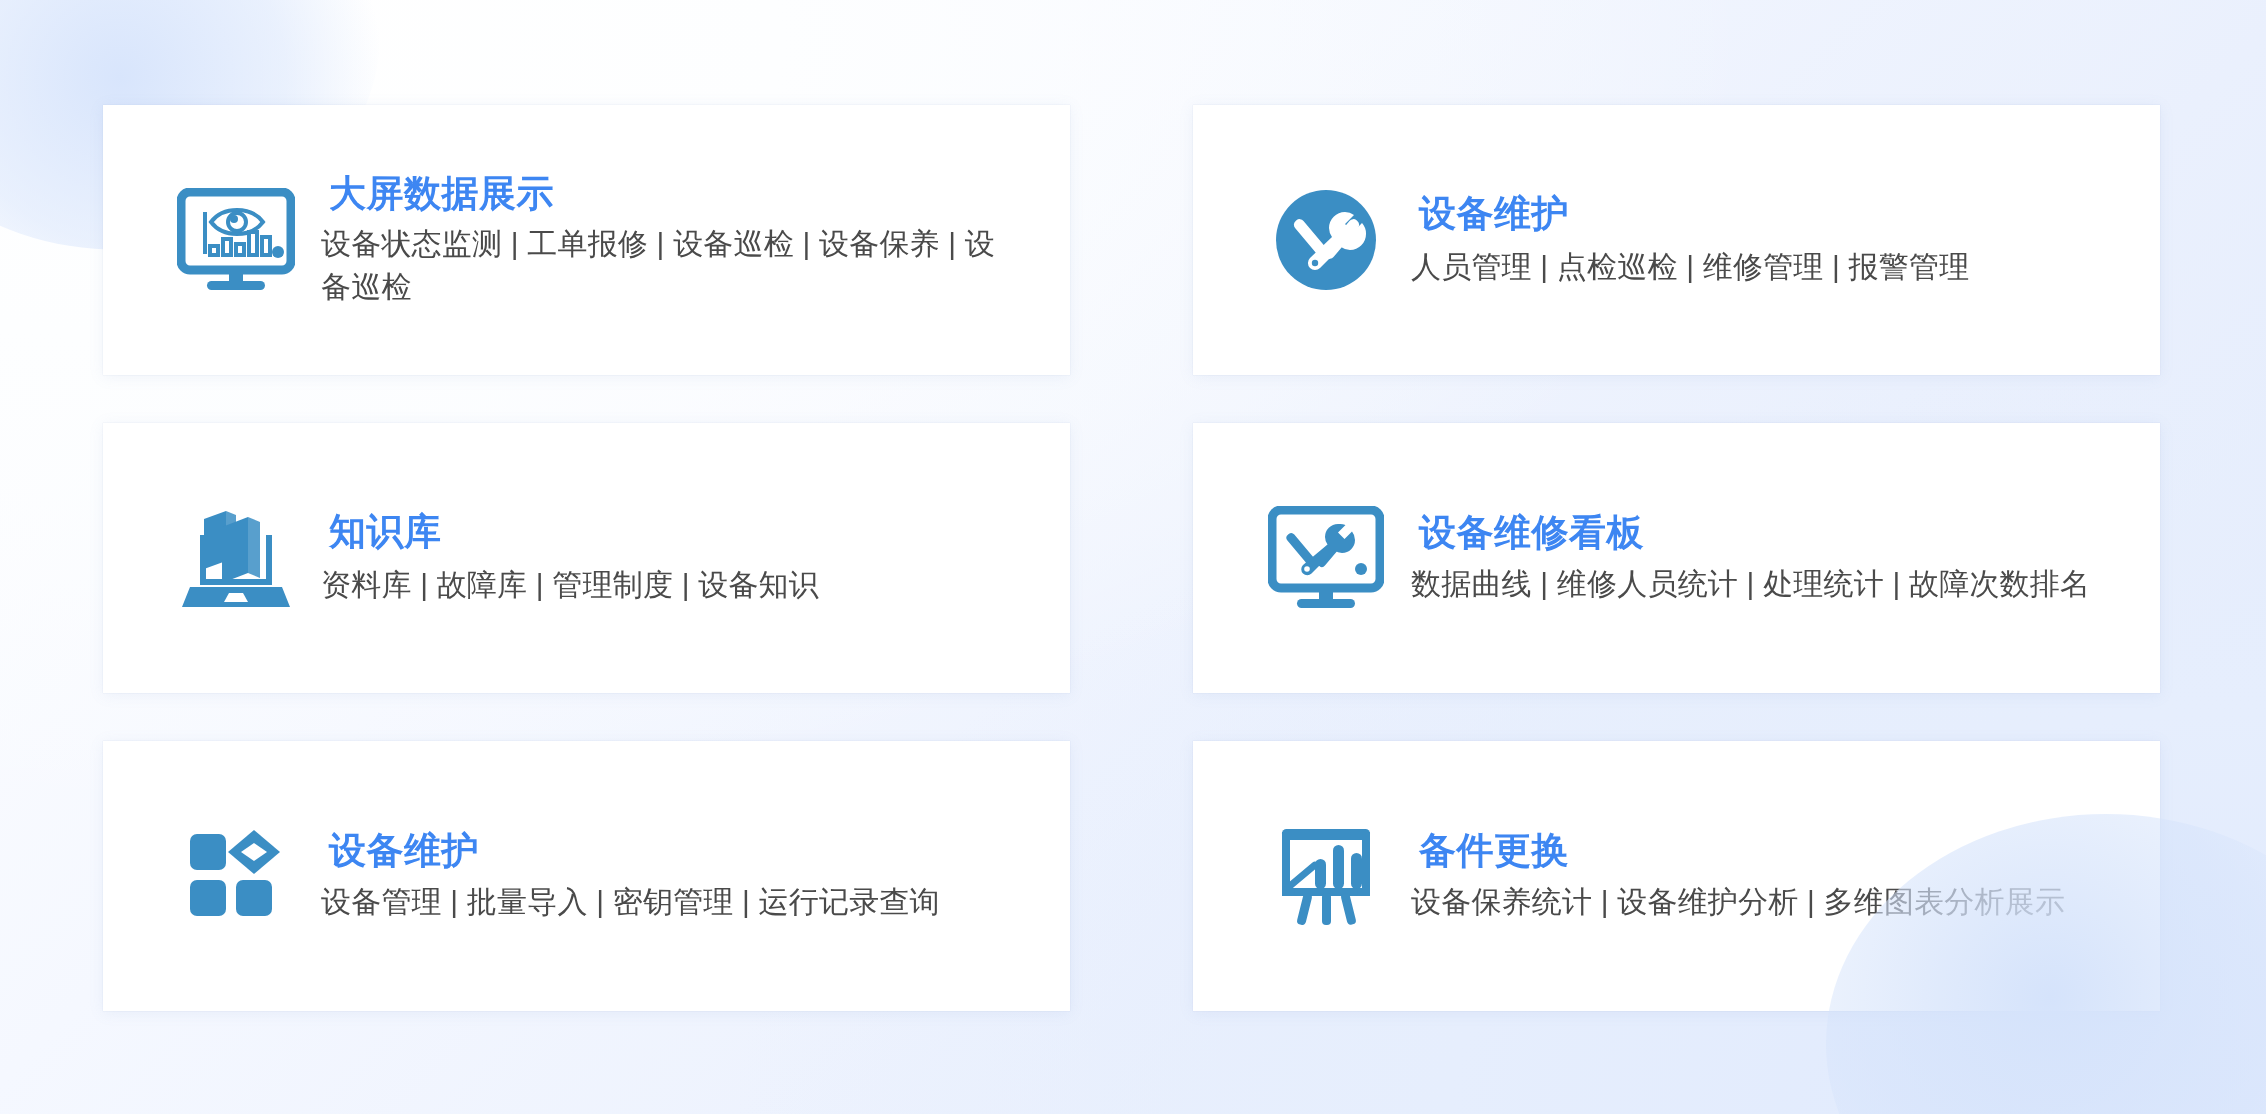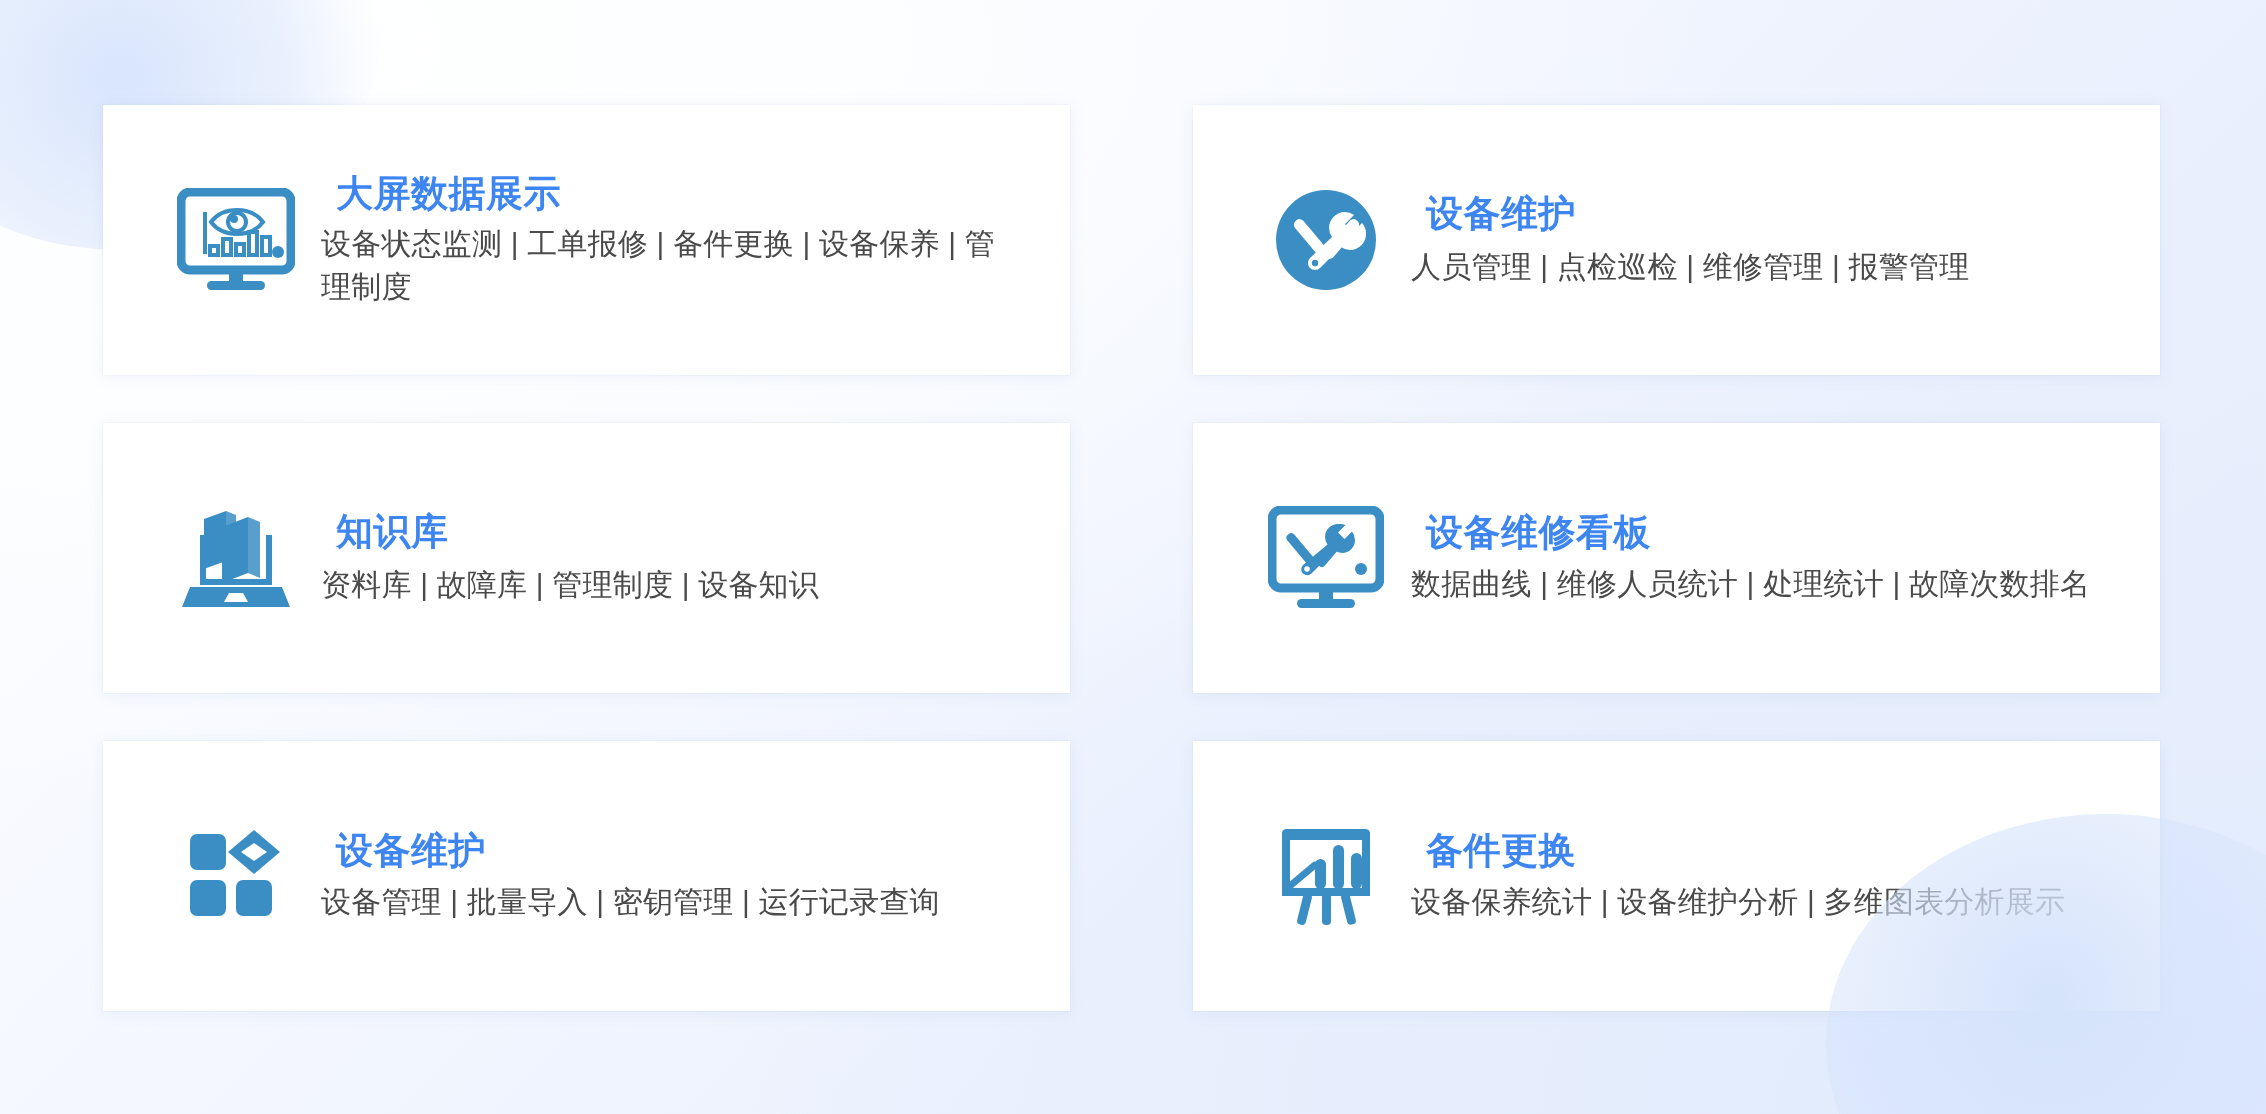--- a/index.html
+++ b/index.html
@@ -86,21 +86,21 @@
     padding-right: 56px;
     min-width: 0;
   }
 
   .card-title {
     color: #3d86f2;
     font-size: 37px;
     font-weight: bold;
     line-height: 1.18;
     letter-spacing: 0.5px;
-    margin: 0 0 10px 15px;
+    margin: 0 0 10px 8px;
     white-space: nowrap;
   }
   .card-desc {
     color: #4a4a4a;
     font-size: 30px;
     line-height: 1.42;
     margin: 0;
     letter-spacing: 0.2px;
   }
 
@@ -130,21 +130,21 @@
             <rect x="46" y="51" width="8" height="16"></rect>
             <rect x="59" y="56" width="8" height="11"></rect>
             <rect x="72" y="44" width="8" height="23"></rect>
             <rect x="85" y="49" width="8" height="18"></rect>
           </g>
           <circle cx="101" cy="64" r="6" fill="#3b8ec4"></circle>
         </svg>
       </div>
       <div class="card-body">
         <h3 class="card-title">大屏数据展示</h3>
-        <p class="card-desc">设备状态监测 | 工单报修 | 备件更换 | 设备保养 | 管理制度</p>
+        <p class="card-desc">设备状态监测 | 工单报修 | 设备巡检 | 设备保养 | 设备巡检</p>
       </div>
     </div>
 
     <div class="card">
       <div class="card-icon">
         <svg width="104" height="104" viewBox="0 0 104 104" aria-hidden="true">
           <circle cx="52" cy="52" r="50" fill="#3b8ec4"></circle>
           <g fill="#ffffff">
             <path d="M36 30 L30 36 L56 70 L64 62 Z" opacity="0"></path>
             <rect x="32" y="27" width="11" height="48" rx="5" transform="rotate(-40 37.5 51)"></rect>

